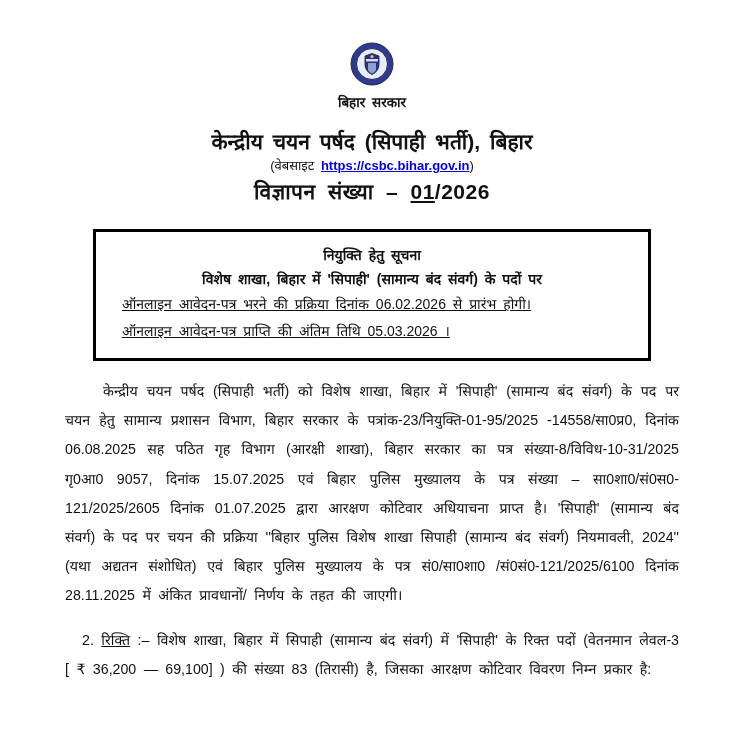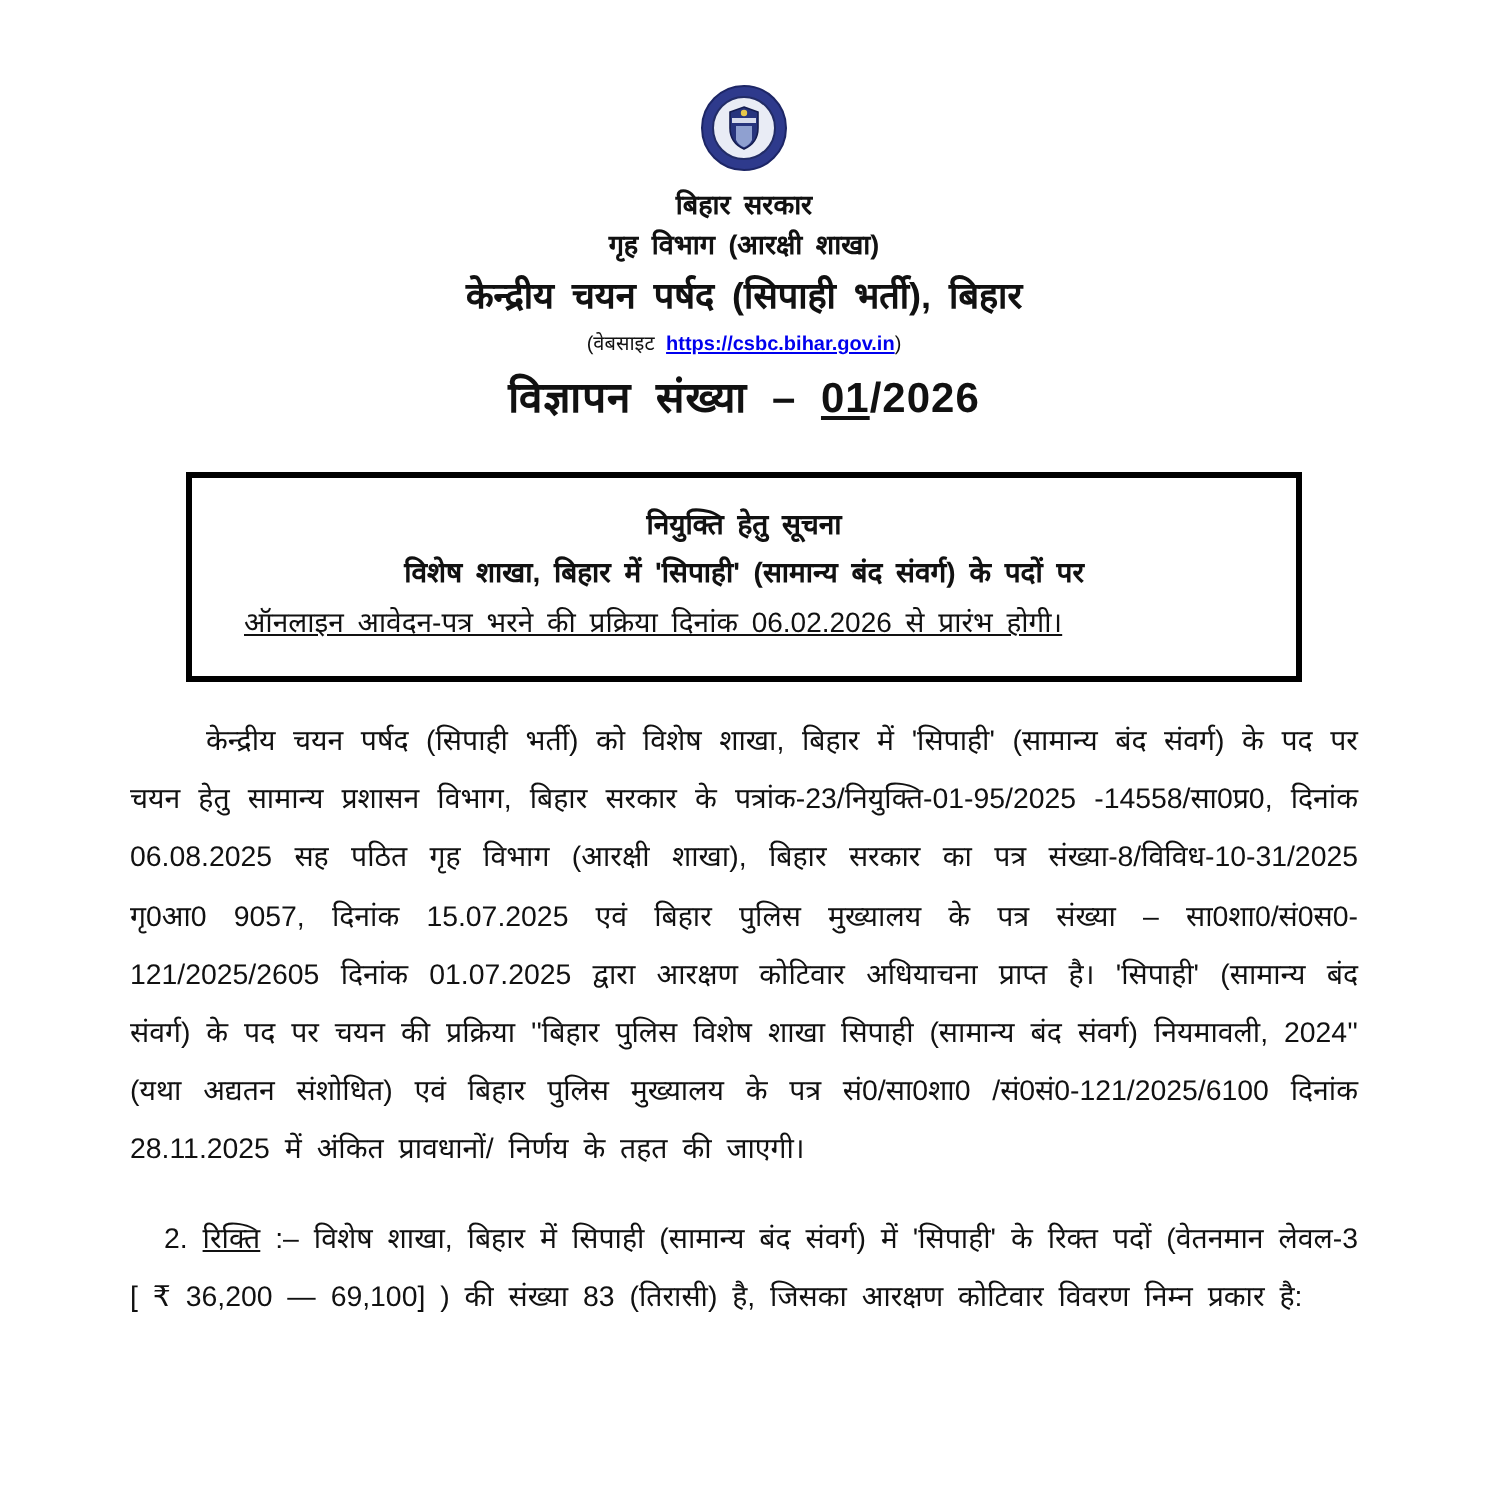--- a/index.html
+++ b/index.html
@@ -9,23 +9,23 @@
     font-family:"Liberation Sans","DejaVu Sans",sans-serif;
   }
   .b{font-weight:normal;}
   .u{text-decoration:underline;}
 
   
   .header{padding-top:40px;text-align:center;}
   .logo{width:46px;height:50px;margin:0 auto 3px;display:block;}
   .org-govt{font-size:13.5px;font-weight:bold;line-height:19px;word-spacing:3px;}
   .org-dept{font-size:13.5px;font-weight:bold;line-height:21px;word-spacing:3px;}
-  .org-board{font-size:18px;font-weight:bold;line-height:27px;margin-top:2px;word-spacing:4px;}
+  .org-board{font-size:21px;font-weight:bold;line-height:27px;margin-top:16px;word-spacing:4px;}
   .addr{font-size:14.5px;line-height:25px;letter-spacing:1.5px;word-spacing:4px;}
-  .web{font-size:10px;line-height:22px;word-spacing:3px;}
+  .web{font-size:13px;line-height:22px;word-spacing:3px;}
   .web a{color:#0000ee;text-decoration:underline;font-weight:bold;}
 
   .advert{font-size:21px;font-weight:bold;text-align:center;letter-spacing:.5px;word-spacing:6px;}
 
   
   .notice-box{
     width:558px;box-sizing:border-box;margin:24px auto 0;
     border:3px solid #000;padding:11px 26px 13px;
   }
   .nb-title{font-size:14px;font-weight:bold;text-align:center;line-height:24px;word-spacing:3px;}
@@ -45,30 +45,30 @@
     <svg class="logo" viewBox="0 0 46 50" xmlns="http://www.w3.org/2000/svg">
       <circle cx="23" cy="24" r="21" fill="#2e3a8c"></circle>
       <circle cx="23" cy="24" r="15.5" fill="#e9ecf5" stroke="#222c66" stroke-width="1"></circle>
       <circle cx="23" cy="24" r="21" fill="none" stroke="#1d2666" stroke-width="1"></circle>
       <path d="M23 13.5 L30 16 V24 C30 29.5 26.8 32.8 23 34.5 C19.2 32.8 16 29.5 16 24 V16 Z" fill="#27347d" stroke="#141c50" stroke-width="0.8"></path>
       <path d="M17 19 H29 V21.5 H17 Z" fill="#d8dcec"></path>
       <path d="M19 23 H27 V30 C26 32 24.5 33 23 33.6 C21.5 33 20 32 19 30 Z" fill="#8fa0d0"></path>
       <circle cx="23" cy="16.5" r="1.6" fill="#e8c74a"></circle>
     </svg>
     <div class="org-govt">बिहार सरकार</div>
-    <div class="org-dept">गृह विभाग (आरक्षी शाखा)</div>
     <div class="org-board">केन्द्रीय चयन पर्षद (सिपाही भर्ती), बिहार</div>
     <div class="web"><span>(वेबसाइट </span> <a href="#">https://csbc.bihar.gov.in</a><span>)</span></div>
   </div>
 
   <div class="advert"><span>विज्ञापन संख्या – </span><span class="u">01</span><span>/2026</span></div>
 
   <div class="notice-box">
     <div class="nb-title">नियुक्ति हेतु सूचना</div>
     <div class="nb-title">विशेष शाखा, बिहार में 'सिपाही' (सामान्य बंद संवर्ग) के पदों पर</div>
     <div class="nb-line">ऑनलाइन आवेदन-पत्र भरने की प्रक्रिया दिनांक 06.02.2026 से प्रारंभ होगी।</div>
+    <div class="nb-line">ऑनलाइन आवेदन-पत्र प्राप्ति की अंतिम तिथि 05.03.2026 ।</div>
   </div>
 
   <div class="para para1"><span>केन्द्रीय चयन पर्षद (सिपाही भर्ती) को विशेष शाखा, बिहार में 'सिपाही' (सामान्य बंद संवर्ग) के पद पर चयन हेतु सामान्य प्रशासन विभाग, बिहार सरकार के पत्रांक-23/नियुक्ति-01-95/2025 -</span><span class="b">14558</span><span>/सा0प्र0, दिनांक 06.08.2025 सह पठित गृह विभाग (आरक्षी शाखा), बिहार सरकार का पत्र संख्या-8/विविध-10-31/2025 गृ0आ0 </span><span class="b">9057</span><span>, दिनांक 15.07.2025 एवं बिहार पुलिस मुख्यालय के पत्र संख्या – सा0शा0/सं0स0-121/2025/</span><span class="b">2605</span><span> दिनांक 01.07.2025 द्वारा आरक्षण कोटिवार अधियाचना प्राप्त है। 'सिपाही' (सामान्य बंद संवर्ग) के पद पर चयन की प्रक्रिया ''बिहार पुलिस विशेष शाखा सिपाही (सामान्य बंद संवर्ग) नियमावली, 2024'' (यथा अद्यतन संशोधित) एवं बिहार पुलिस मुख्यालय के पत्र सं0/सा0शा0 /सं0सं0-121/2025/</span><span class="b">6100</span><span> दिनांक 28.11.2025 में अंकित प्रावधानों/ निर्णय के तहत की जाएगी।</span></div>
 
   <div class="para para2"><span>2. </span><span class="b u">रिक्ति</span><span class="b"> :– </span><span>विशेष शाखा, बिहार में सिपाही (सामान्य बंद संवर्ग) में 'सिपाही' के रिक्त पदों (वेतनमान लेवल-3 [ ₹ 36,200 — 69,100] ) की संख्या </span><span class="b">83 (तिरासी)</span><span> है, जिसका आरक्षण कोटिवार विवरण निम्न प्रकार है:</span></div>
 
 </div>
 
 </body></html>

